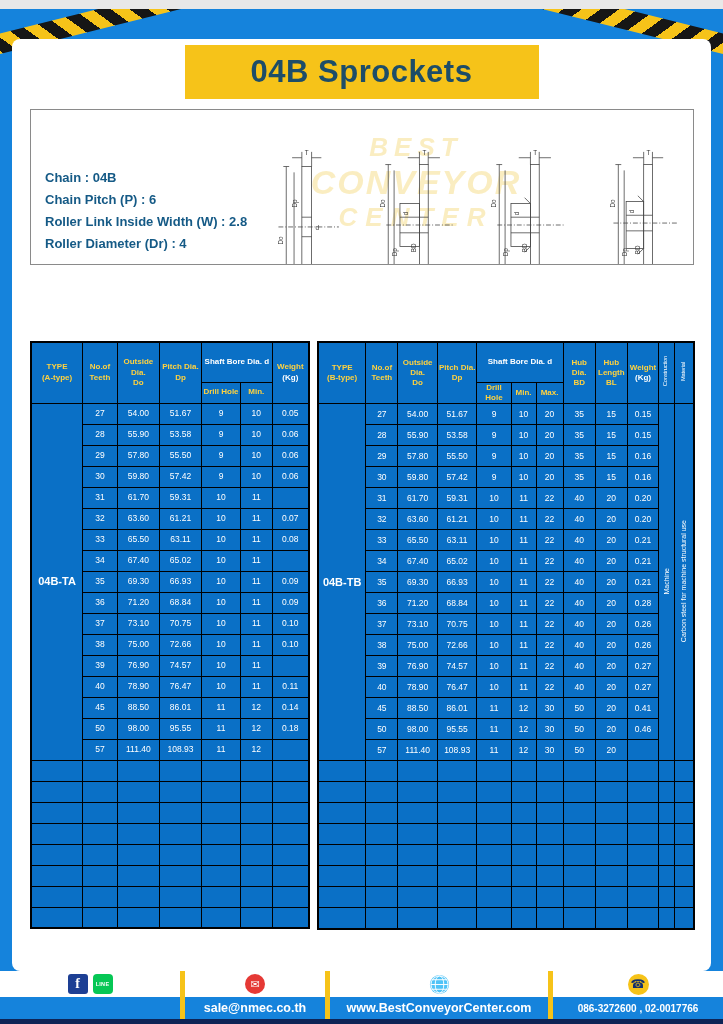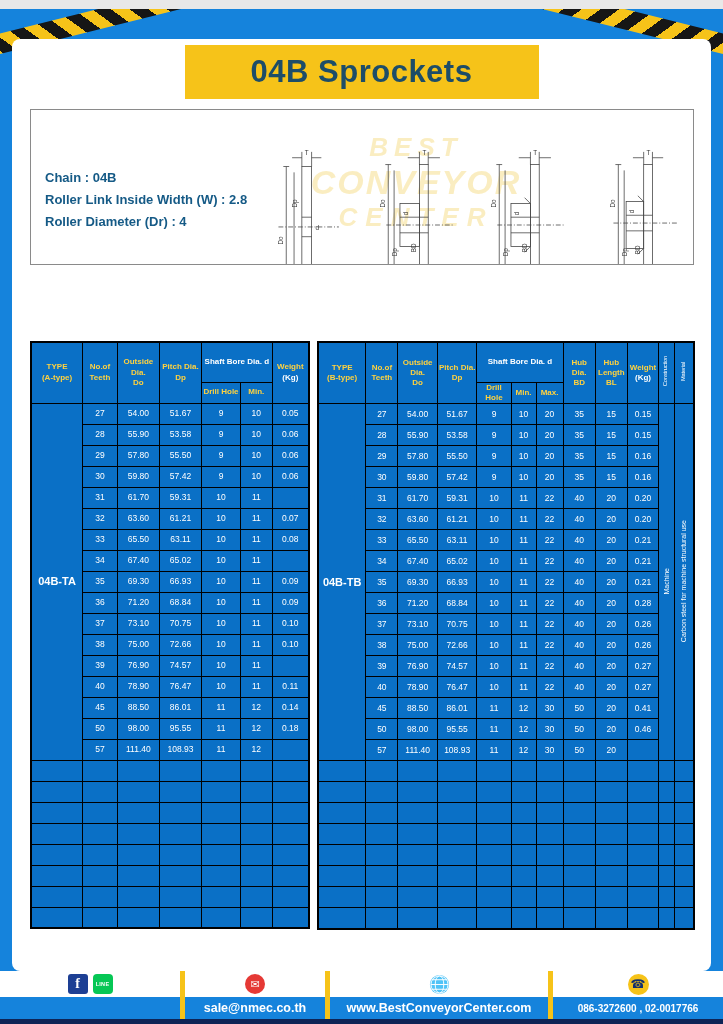--- a/index.html
+++ b/index.html
@@ -78,20 +78,21 @@
     <div class="specbox">
 
       <div class="watermark">
         <div class="w1">BEST</div>
         <div class="w2">CONVEYOR</div>
         <div class="w3">CENTER</div>
       </div>
 
       <div class="speclines">
         <div class="specline">Chain : 04B</div>
+        <div class="specline">Chain Pitch (P) : 6</div>
         <div class="specline">Roller Link Inside Width (W) : 2.8</div>
         <div class="specline">Roller Diameter (Dr) : 4</div>
       </div>
 
       <div class="diagrams">
 
         <div class="dia">
           <svg class="dsvg" viewBox="0 0 100 160">
             <text x="51" y="8" text-anchor="middle">T</text>
             <line x1="36" y1="11" x2="46" y2="11"></line>

